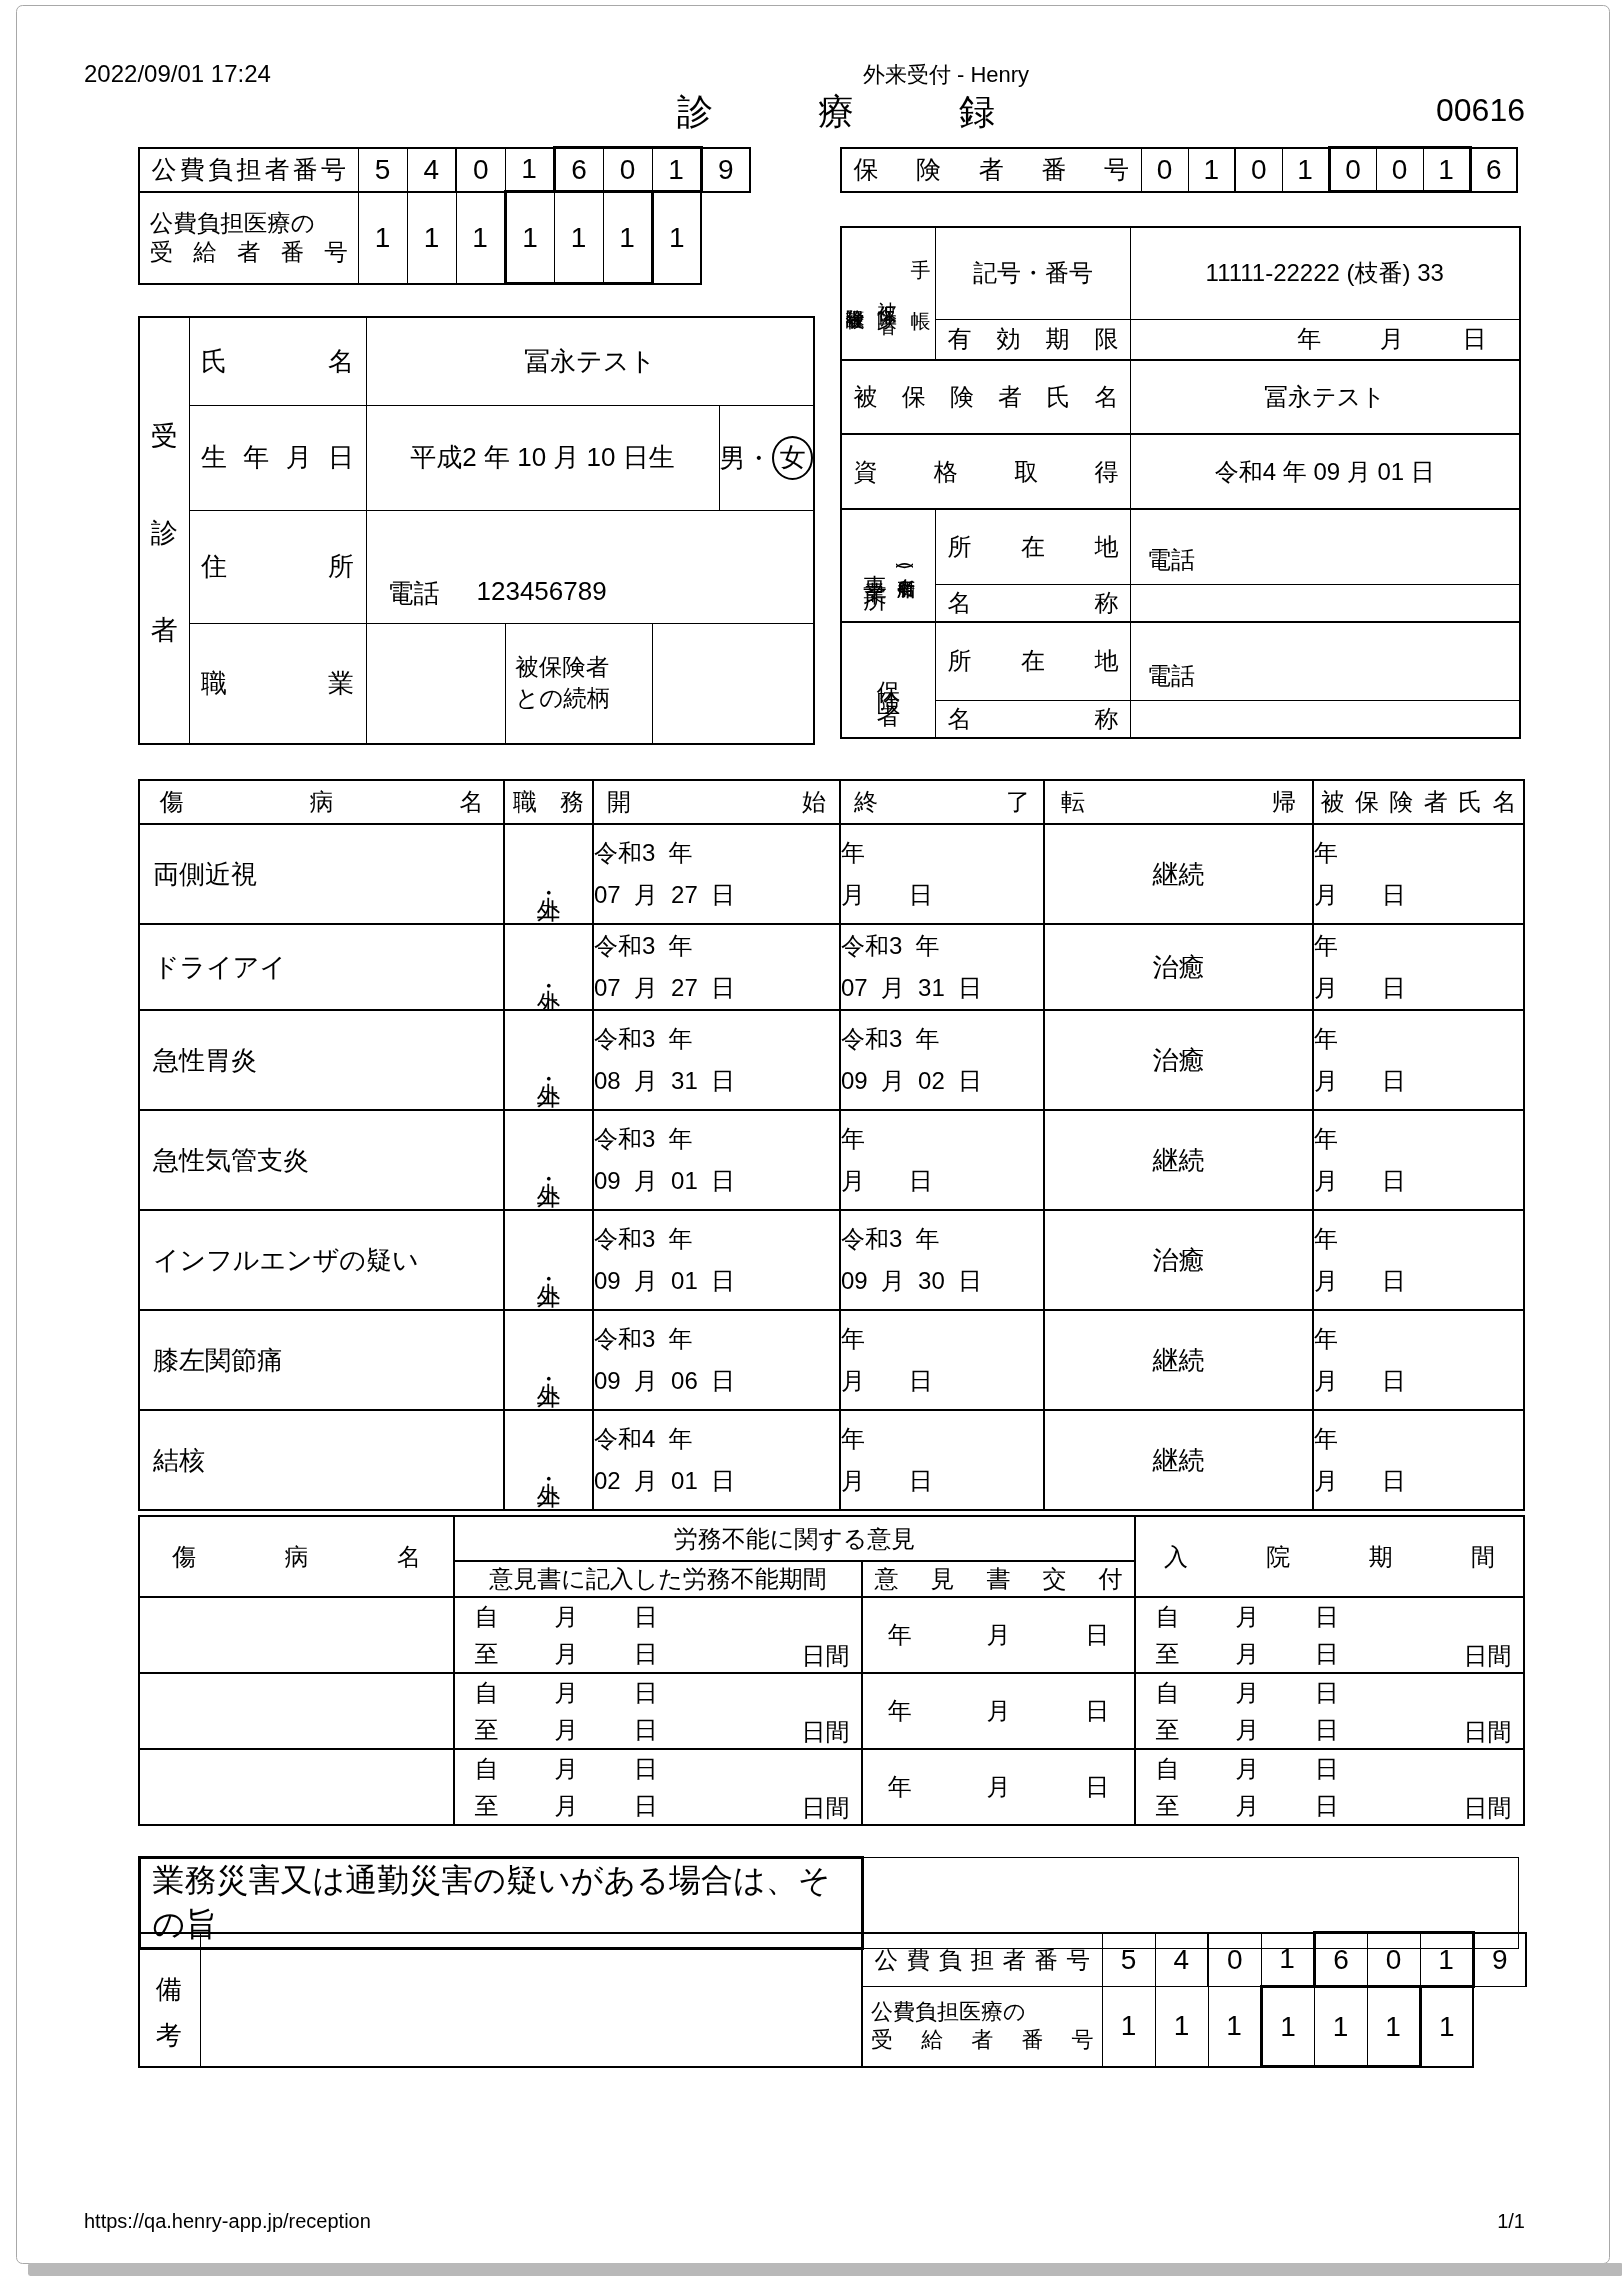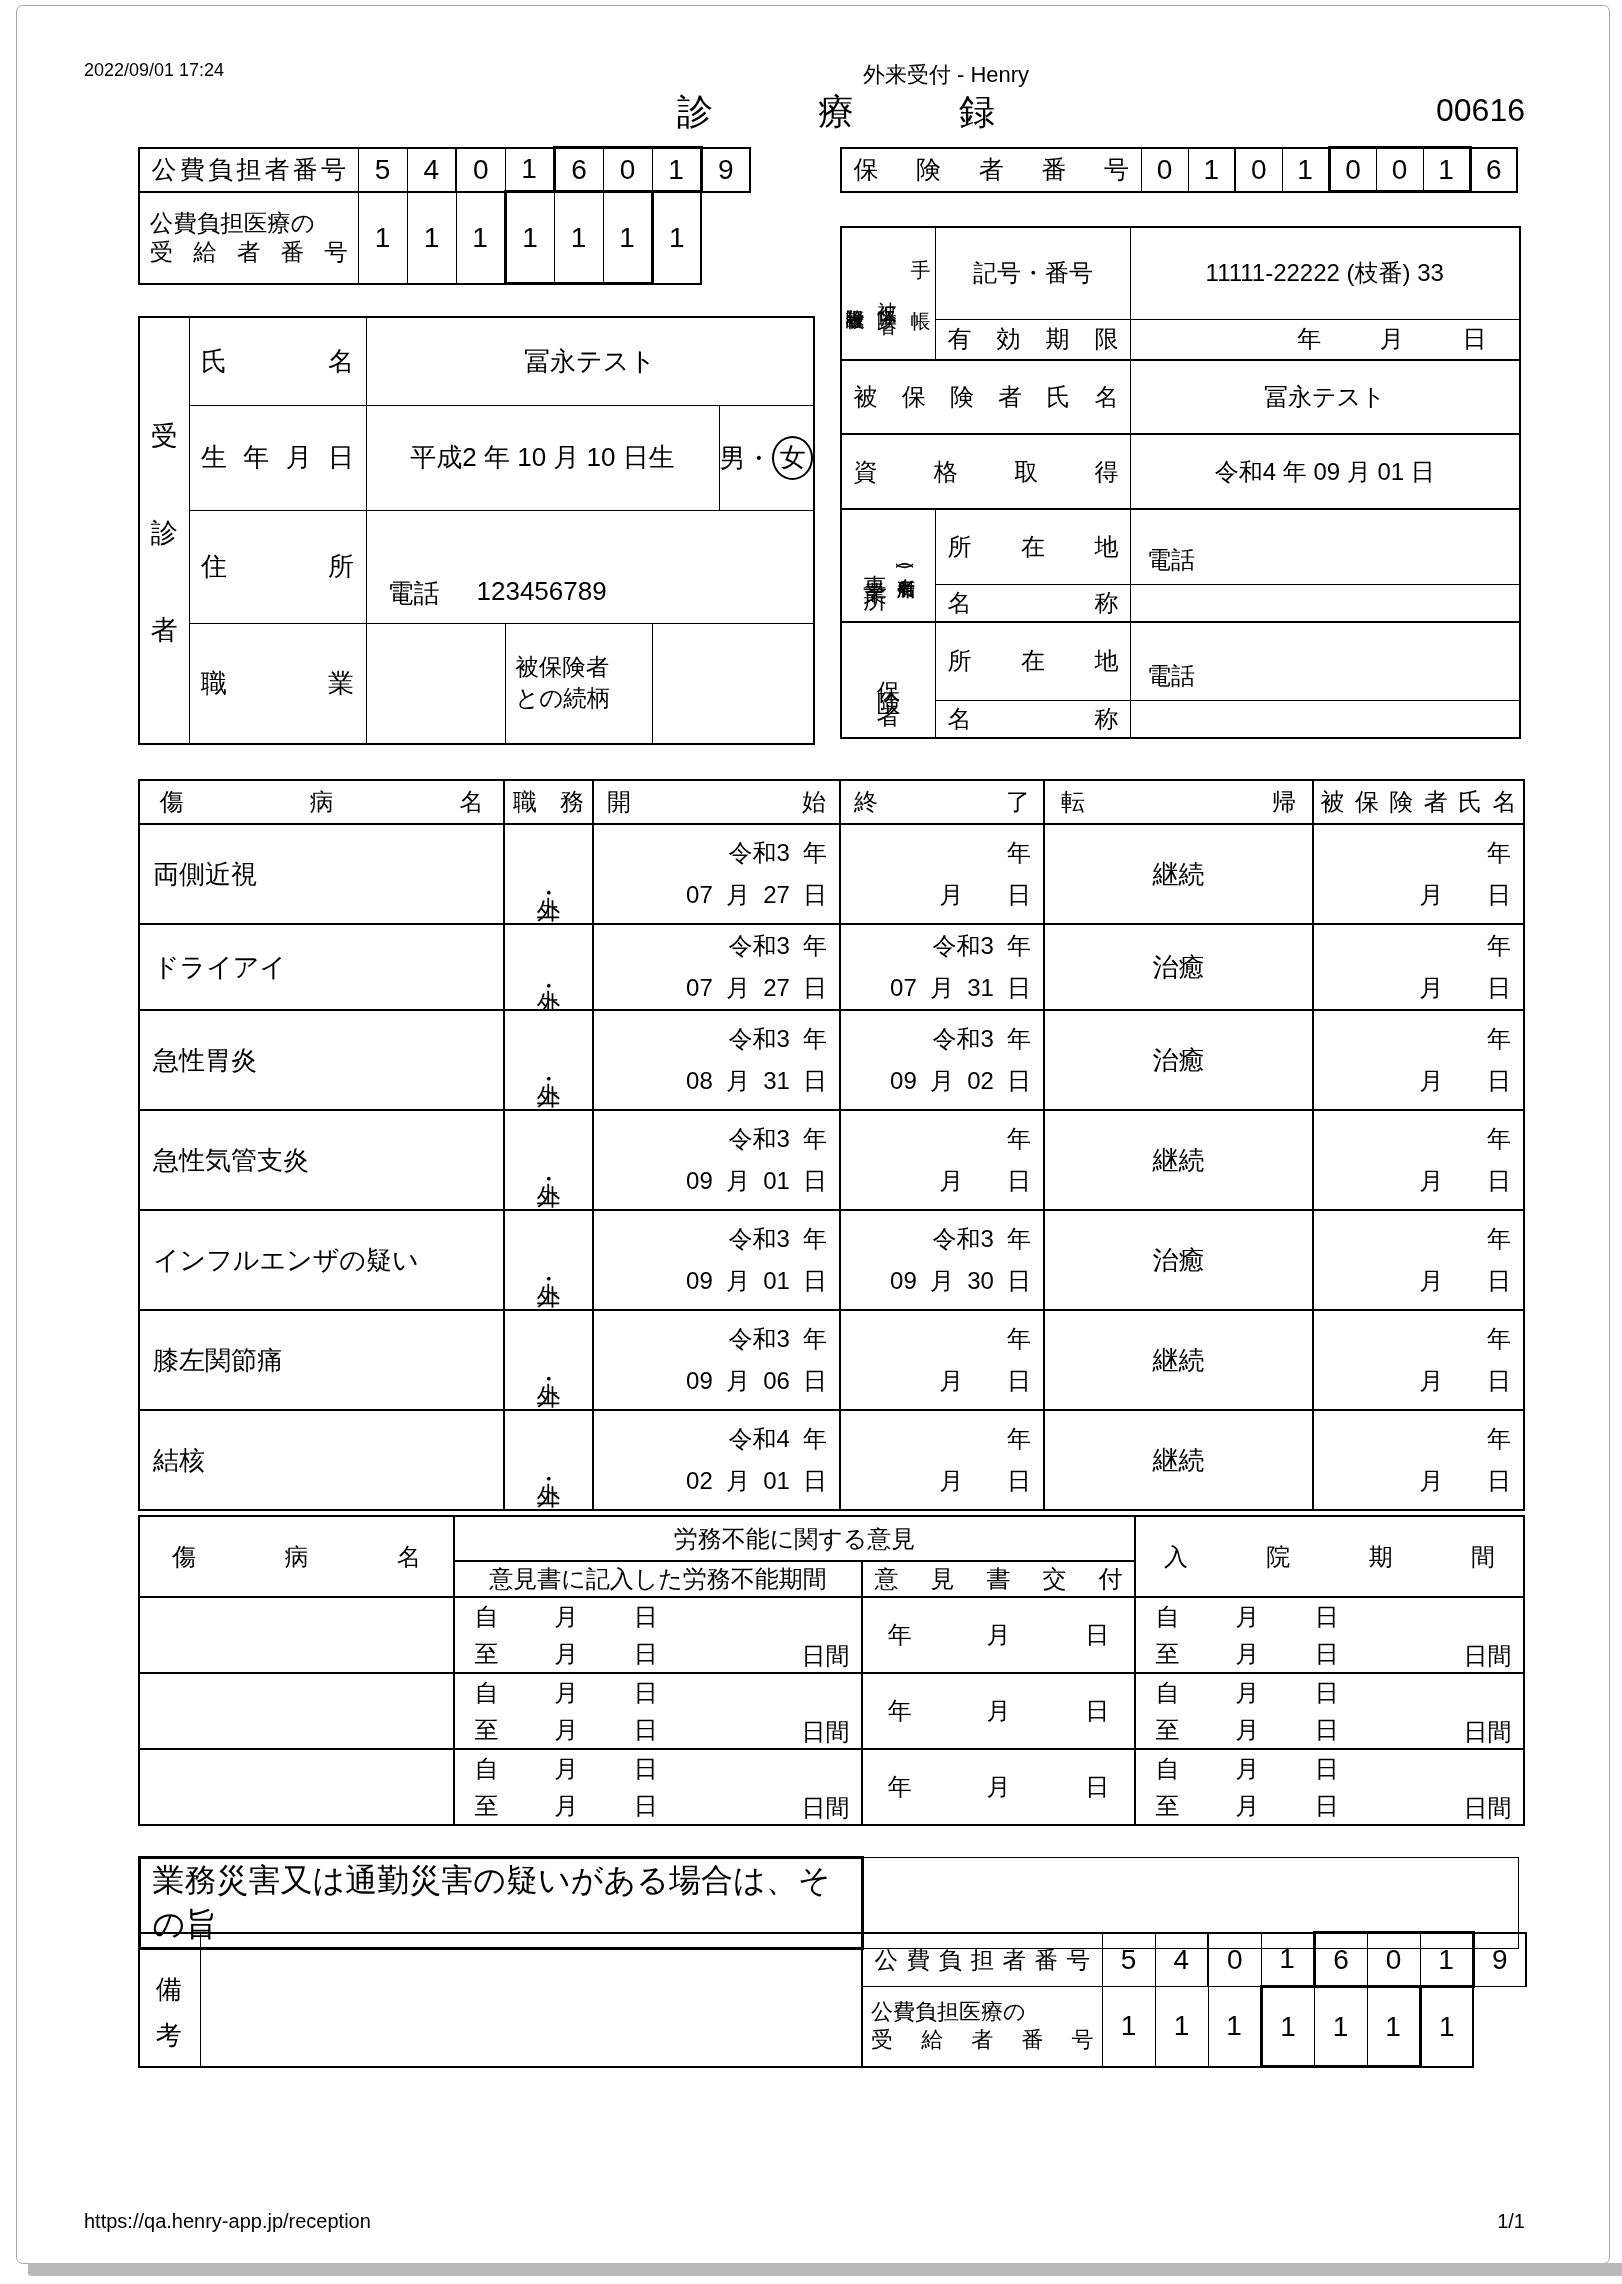--- a/index.html
+++ b/index.html
@@ -20,21 +20,21 @@
   .bxl { border-left-width:3.2px; } .bxr { border-right-width:3.2px; }
   .ph { border:none; }
 
   .jt { text-align:justify; text-align-last:justify; padding:0 11.4px; }
   .ctr { text-align:center; }
   .d { text-align:center; font-size:28px; }
   .vtx { writing-mode:vertical-rl; display:inline-block; }
   .vbot { vertical-align:bottom; }
 
   
-  #datetime { left:84px; top:60px; font-size:18px; }
+  #datetime { left:84px; top:60px; font-size:24px; }
   #apptitle { left:946px; top:60px; transform:translateX(-50%); font-size:22px; white-space:nowrap; }
   #doctitle { left:677px; top:88px; font-size:36px; letter-spacing:105px; white-space:nowrap; }
   #docnum  { left:1371px; top:92px; width:154px; text-align:right; font-size:32px; }
   #footer-url { left:84px; top:2210px; font-size:20px; }
   #footer-page { left:1371px; top:2210px; width:154px; text-align:right; font-size:20px; }
 
   
   #t1 { left:138px; top:146px; }
   #t1 .lab { font-size:25px; }
   #t1 .lab2 div { font-size:23.5px; line-height:29px; padding:0 9.7px; }
@@ -70,21 +70,21 @@
           border:2.4px solid #000; border-radius:50%; margin-left:0.8px; }
   .rel div { font-size:23.5px; line-height:31px; padding-left:9.7px; }
 
   
   #t5 { left:138px; top:779px; }
   #t5 td { border-width:2.4px; }
   #t5 .hd { font-size:24px; }
   .dname { padding-left:13px; font-size:26px; }
   .duty { text-align:center; }
   .duty .vtx { font-size:23.5px; letter-spacing:1.6px; }
-  .date { text-align:right; padding-right:12px; }
+  .date { padding-right:23px; }
   .date span { display:block; line-height:42px; font-size:24px; word-spacing:6.5px; }
   .date .wide { word-spacing:37px; }
 
   
   #t6 { left:138px; top:1515px; }
   #t6 td { border-width:2.4px; }
   #t6 .hd { font-size:24px; }
   .pwrap { display:flex; align-items:flex-end; padding:0 11.4px 0 19.5px; }
   .plines { flex:1; }
   .pline { word-spacing:49px; font-size:24px; line-height:37px; }

